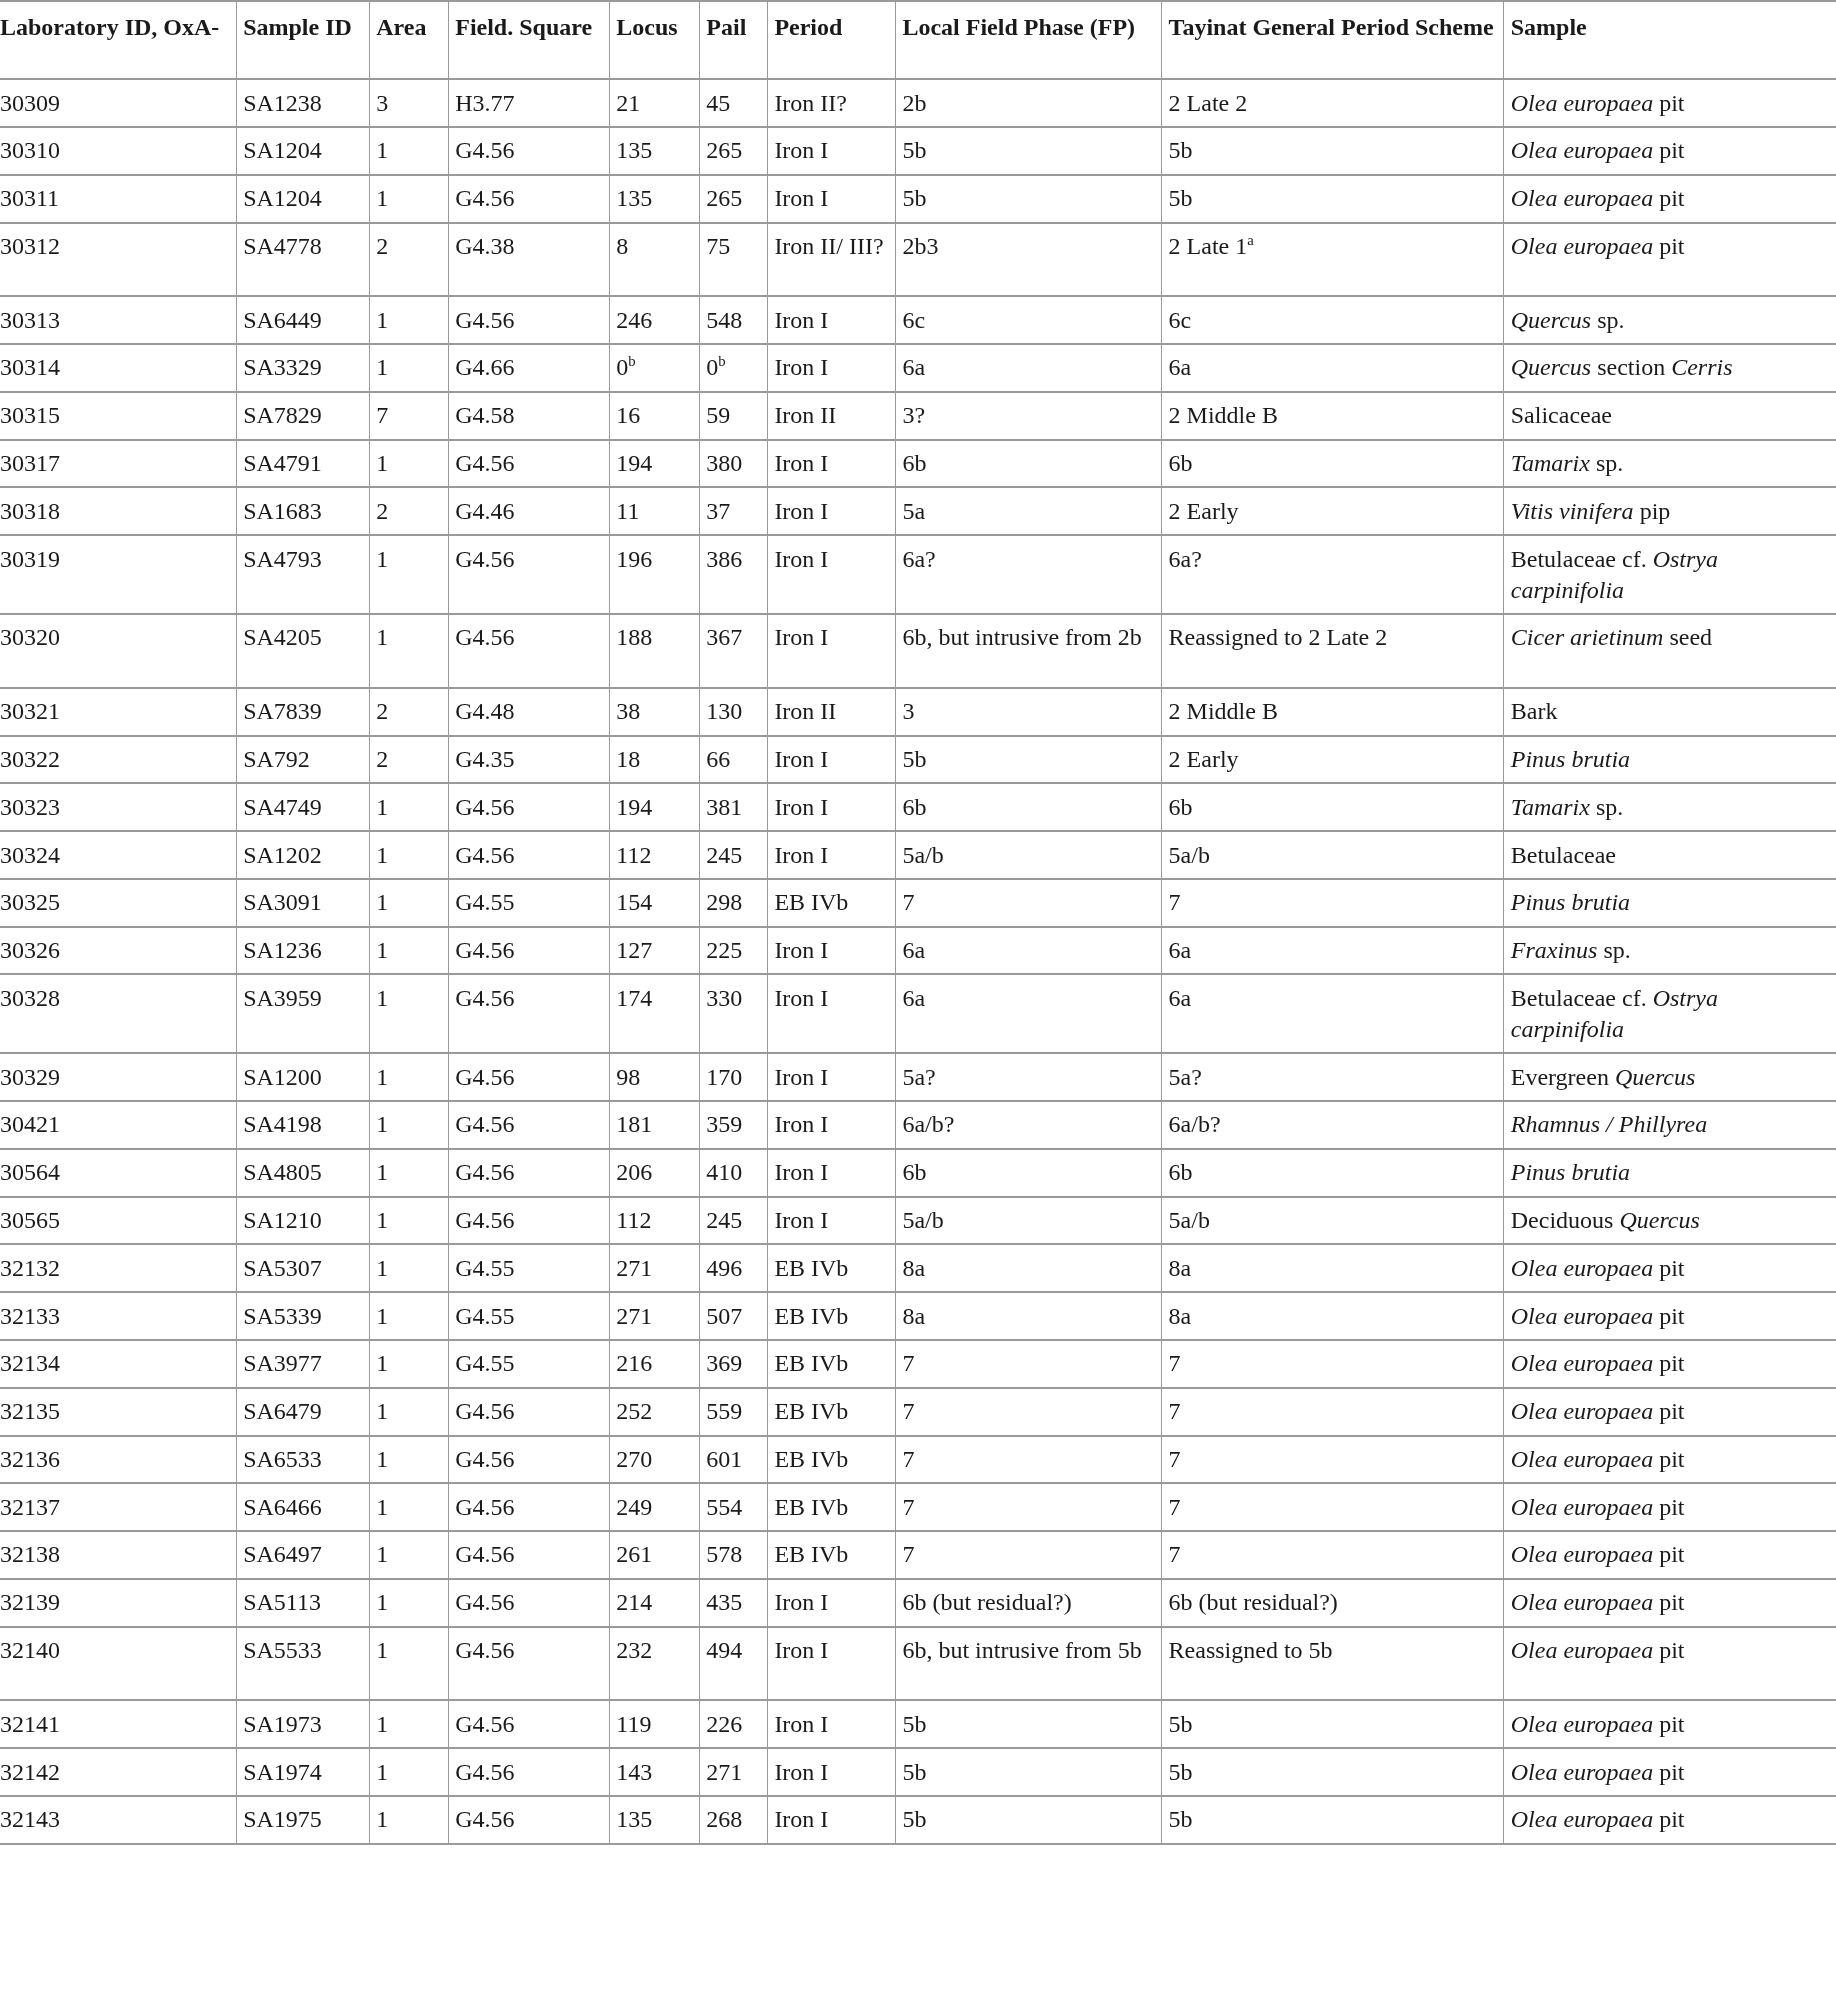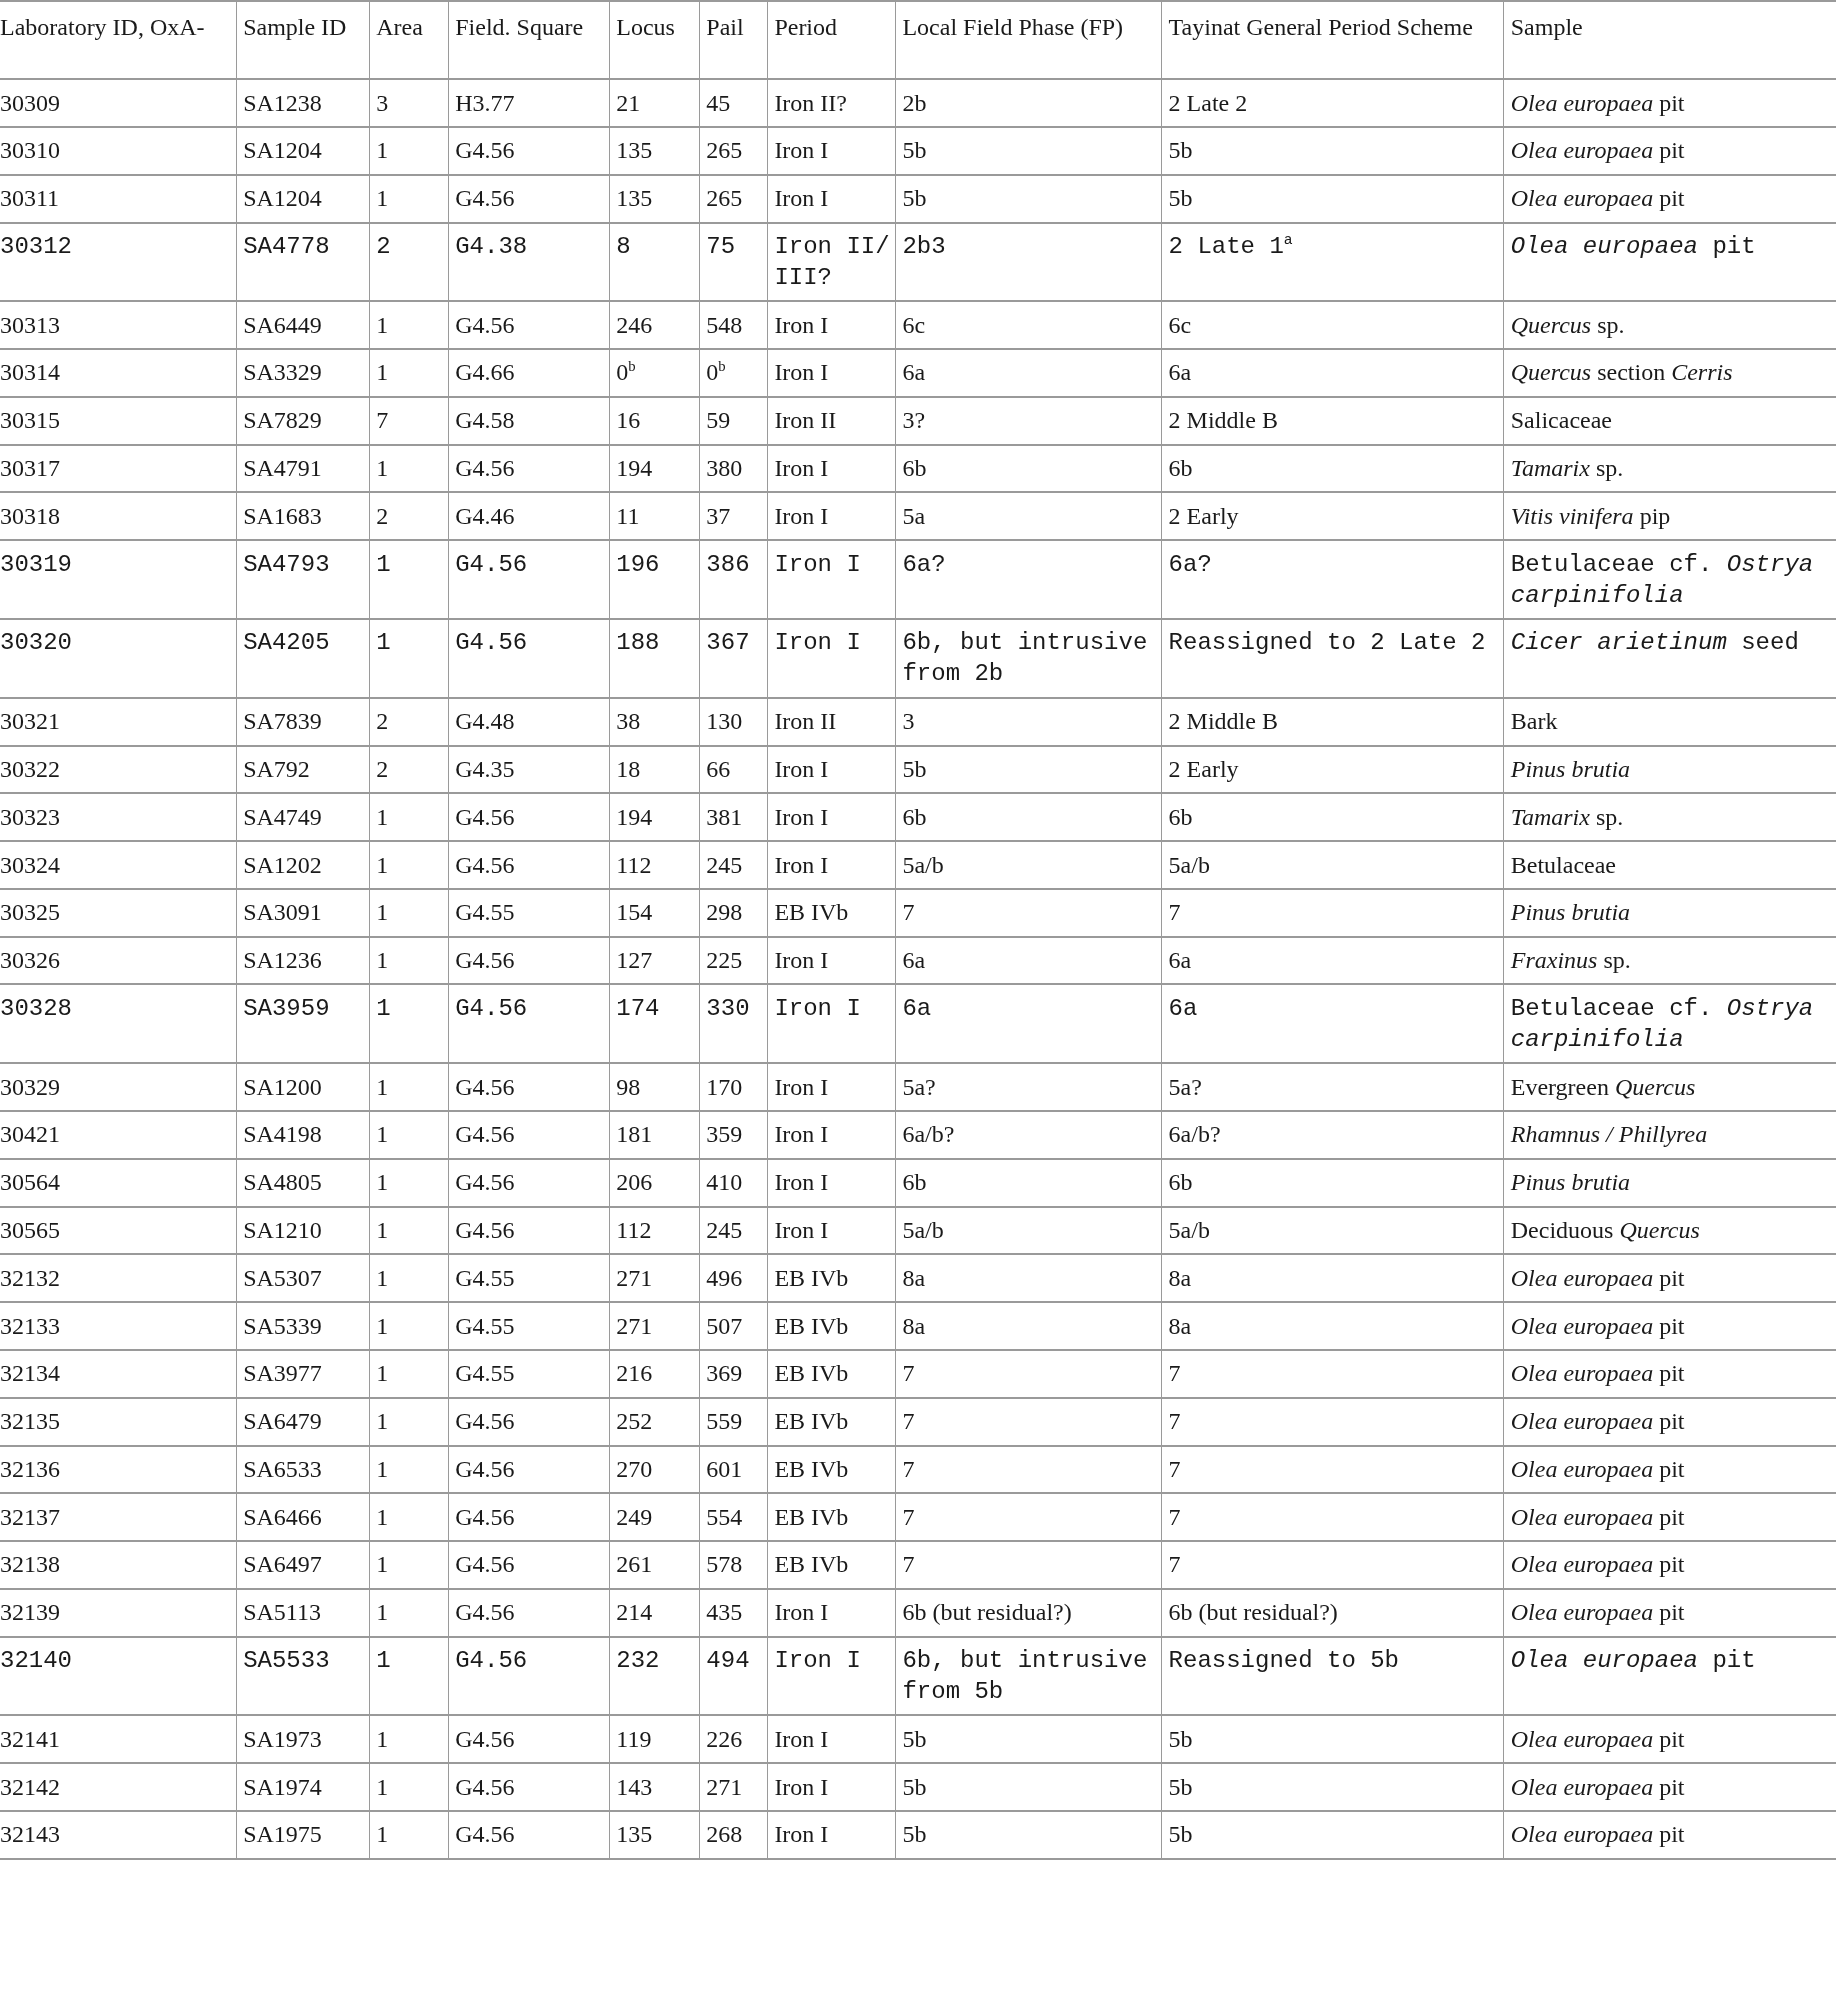--- a/index.html
+++ b/index.html
@@ -34,26 +34,26 @@
     border-right: 1.6px solid #9a9a9a;
     vertical-align: top;
     text-align: left;
     padding: 7.4px 4.9px 7.4px 6.5px;
     overflow: hidden;
     word-wrap: break-word;
   }
   table.data th:first-child, table.data td:first-child { border-left: none; padding-left: 0; }
   table.data th:last-child, table.data td:last-child { border-right: none; }
   table.data th {
-    font-weight: normal;
+    font-weight: bold;
     height: 59px;
     padding-top: 9.8px;
   }
   table.data td { height: 26px; }
-  table.data tr.tall td { height: 57px; font-family: Liberation Mono, monospace; }
+  table.data tr.tall td { height: 57px; }
   .it { font-style: italic; }
   sup { font-size: 14.7px; line-height: 0; vertical-align: super; }
 </style>
 </head>
 <body>
 
 <table class="data">
   <colgroup>
     <col class="c0">
       <col class="c1">

